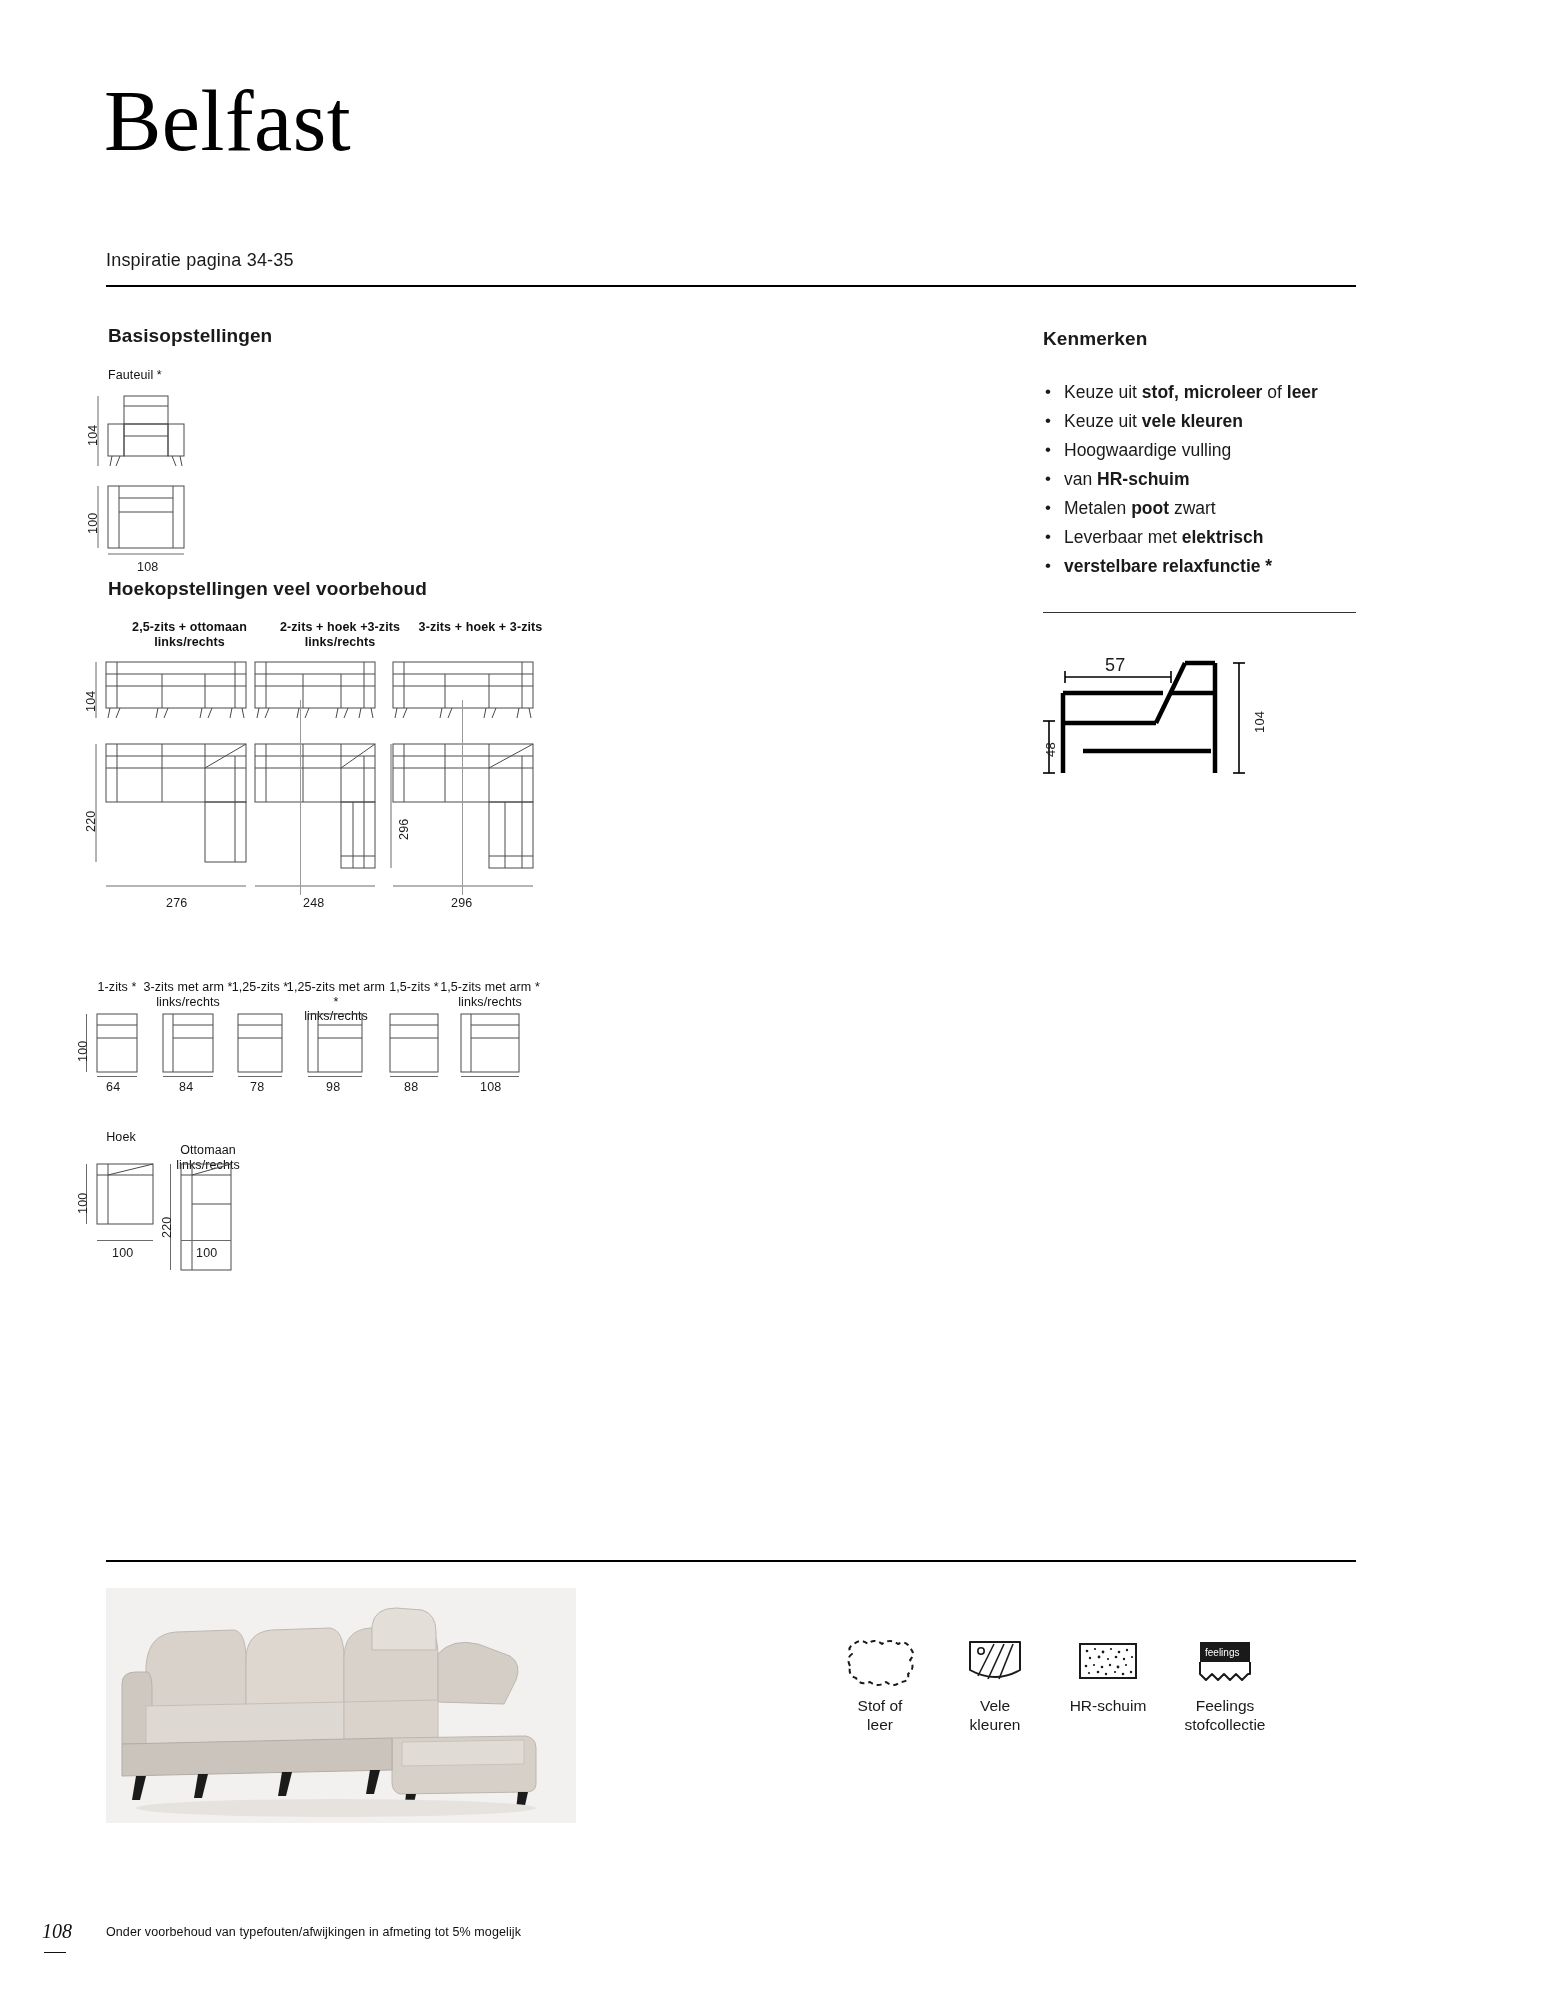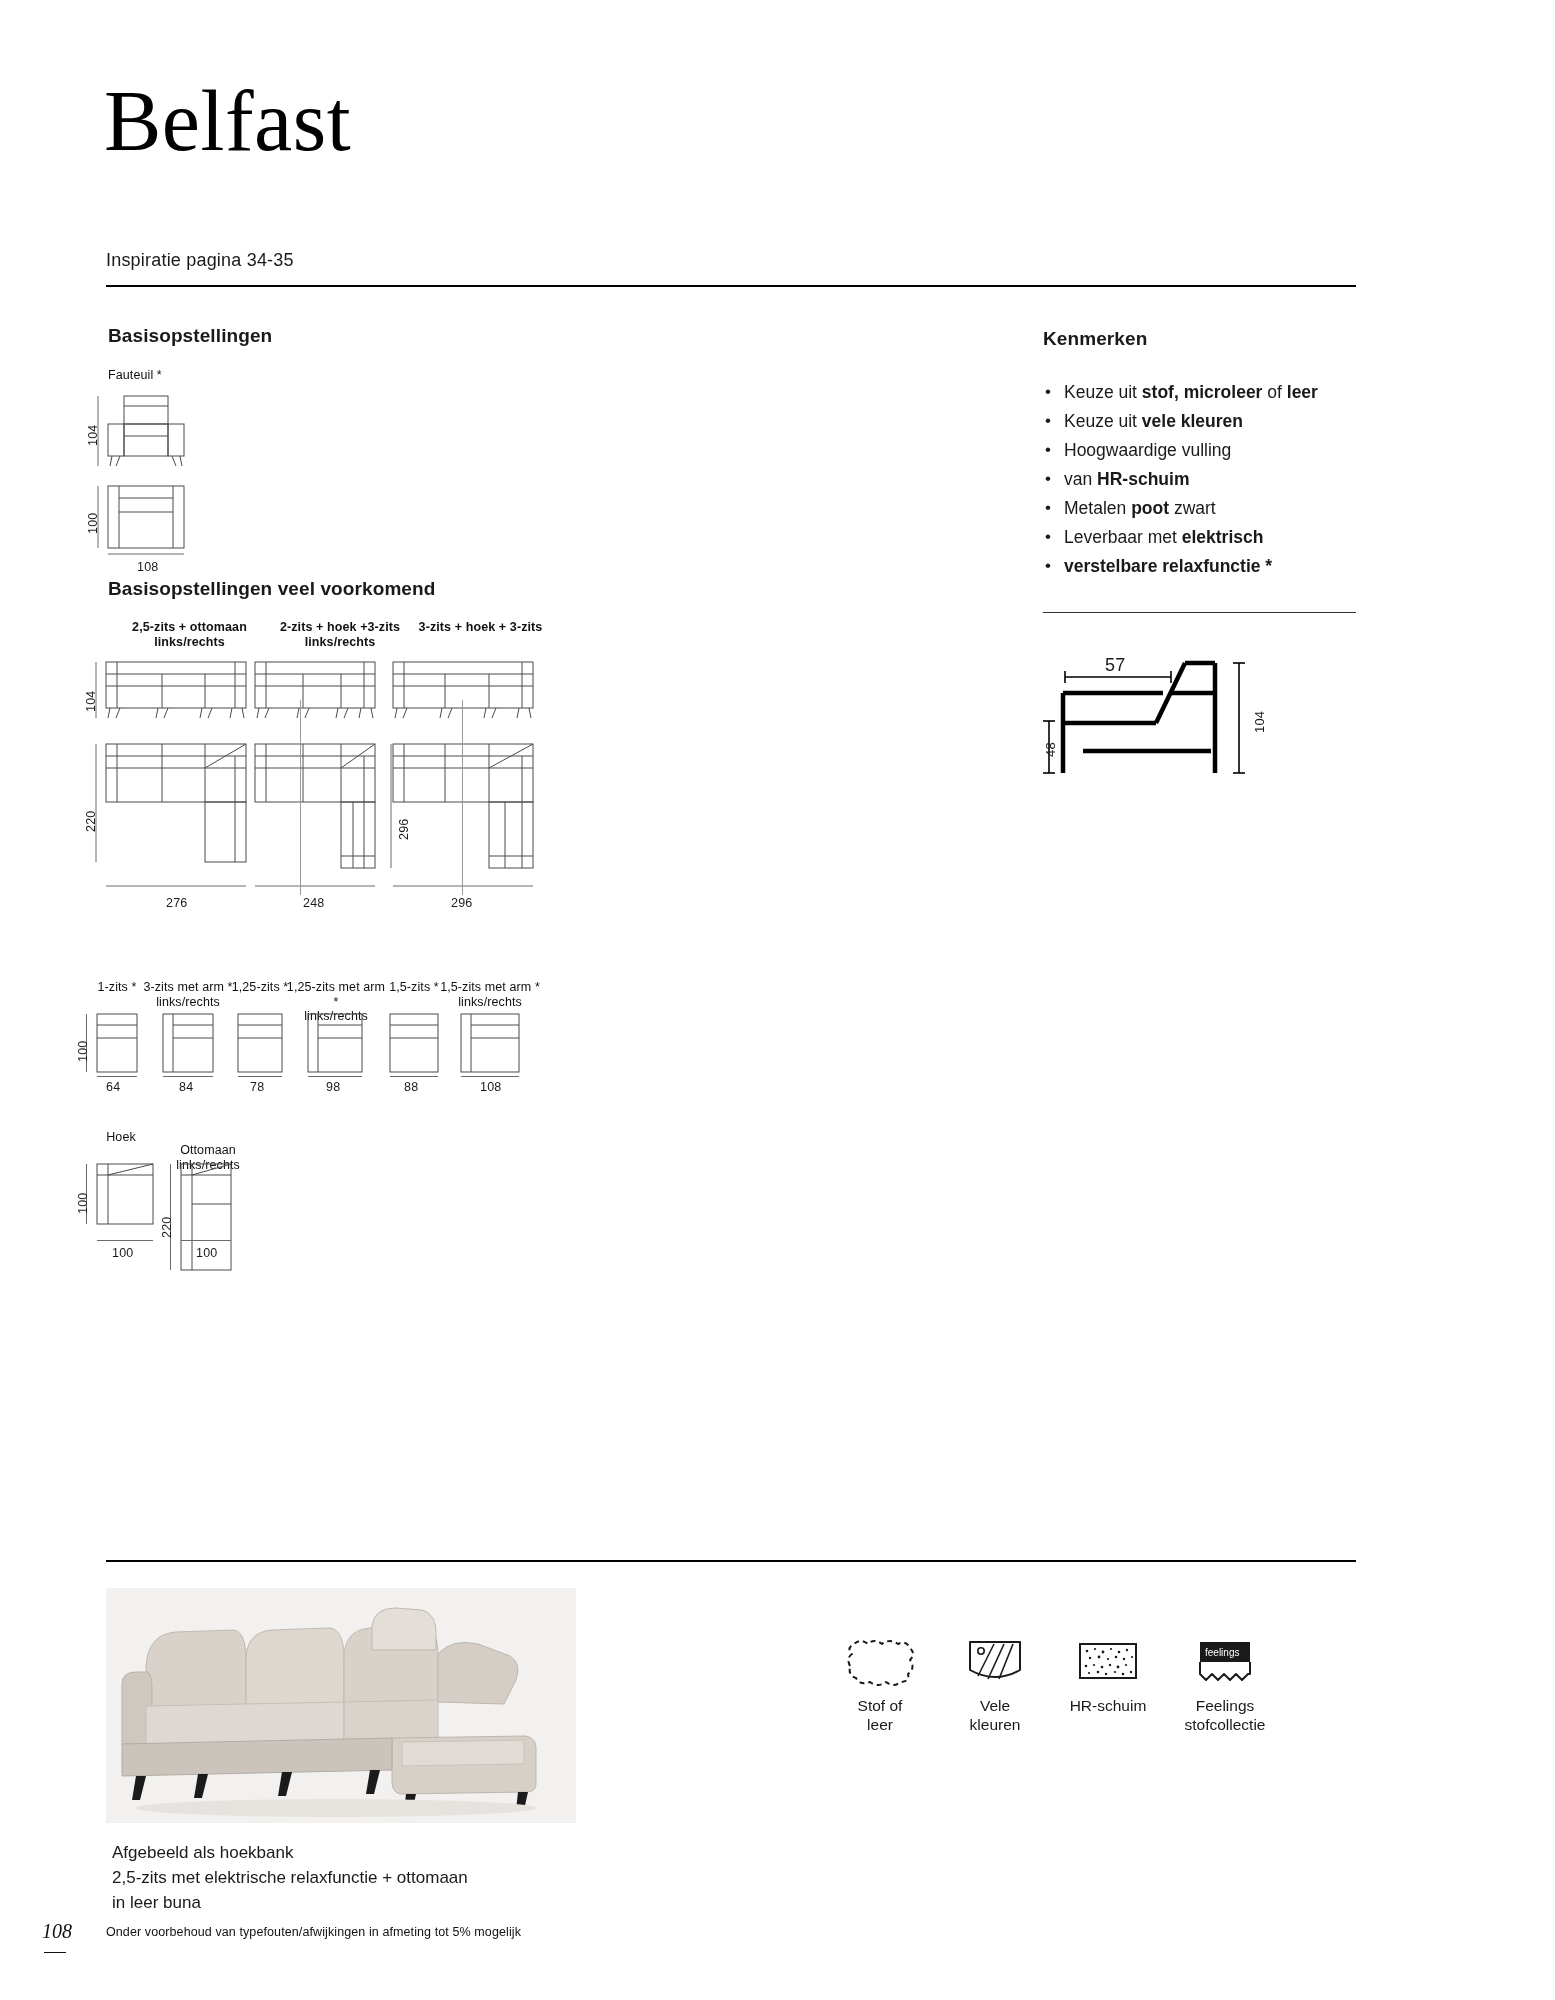--- a/index.html
+++ b/index.html
@@ -122,21 +122,21 @@
 </head>
 <body>
 
 <div class="page">
 
   <div class="title">Belfast</div>
   <div class="inspiratie">Inspiratie pagina 34-35</div>
   <div class="rule-top"></div>
 
   <div class="h-basis">Basisopstellingen</div>
-  <div class="h-hoek">Basisopstellingen veel voorkomend</div>
+  <div class="h-hoek">Hoekopstellingen veel voorbehoud</div>
   <div class="h-kenmerken">Kenmerken</div>
 
   <ul class="kenmerken">
     <li><span>Keuze uit </span><b>stof, microleer</b><span> of </span><b>leer</b></li>
     <li><span>Keuze uit </span><b>vele kleuren</b></li>
     <li><span>Hoogwaardige vulling</span></li>
     <li class="cont"><span>van </span><b>HR-schuim</b></li>
     <li><span>Metalen </span><b>poot</b><span> zwart</span></li>
     <li><span>Leverbaar met </span><b>elektrisch</b></li>
     <li class="cont"><b>verstelbare relaxfunctie *</b></li>
@@ -455,23 +455,20 @@
       <path d="M 92 186 L 88 210 L 96 210 L 102 186 Z" fill="#1b1b1b"></path>
       <path d="M 176 184 L 172 208 L 180 208 L 186 184 Z" fill="#1b1b1b"></path>
       <path d="M 264 182 L 260 206 L 268 206 L 274 182 Z" fill="#1b1b1b"></path>
       <path d="M 300 206 L 298 224 L 306 224 L 310 206 Z" fill="#1b1b1b"></path>
       <path d="M 412 204 L 410 222 L 418 222 L 422 204 Z" fill="#1b1b1b"></path>
 
       <ellipse cx="230" cy="220" rx="200" ry="9" fill="#e6e3df"></ellipse>
     </svg>
   </div>
 
-  <div class="photo-cap">Afgebeeld als hoekbank
-2,5-zits met elektrische relaxfunctie + ottomaan
-in leer buna</div>
 
   <div class="iconstrip">
 
     <div class="iconcell" style="left:0px; top:0px;">
       <div class="iconart">
         <svg width="76" height="52" viewBox="0 0 76 52">
           <path d="M 8 30 Q 4 22 10 18 Q 4 12 12 8 Q 18 2 26 8 Q 32 2 40 8 Q 48 2 56 8 Q 64 4 68 12 Q 74 18 68 24 Q 74 32 66 38 Q 68 46 58 46 Q 52 52 44 46 Q 36 52 28 46 Q 18 50 14 42 Q 6 40 8 30 Z" fill="none" stroke="#1a1a1a" stroke-width="2" stroke-linejoin="round" stroke-dasharray="5 4"></path>
         </svg>
       </div>
       <div class="lbl">Stof of

